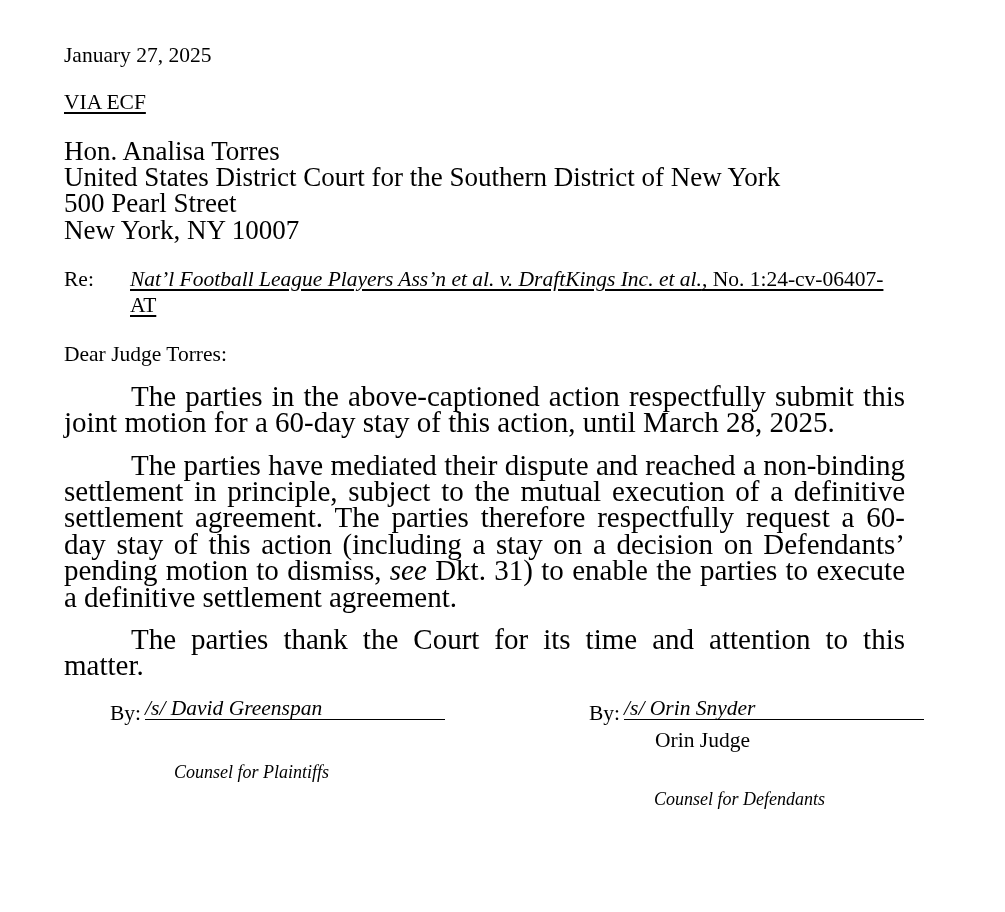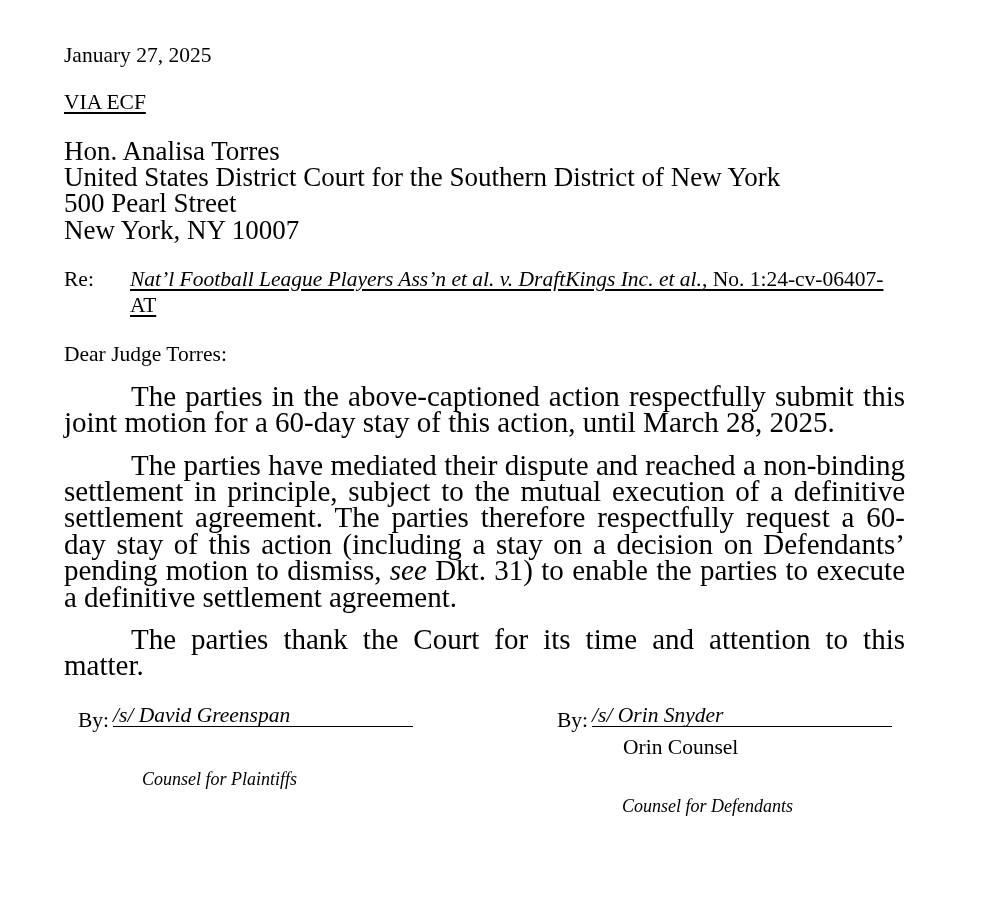--- a/index.html
+++ b/index.html
@@ -101,22 +101,23 @@
     left: 0;
     top: 700px;
     width: 1005px;
   }
   .sig-row {
     position: relative;
     height: 112px;
   }
   .sig-col {
     position: absolute;
-    top: 7px;
+    top: 0;
     width: 380px;
+    margin-left: 32px;
   }
   .sig-col.left  { left: 78px; }
   .sig-col.right { left: 557px; }
 
   .sig-byline {
     font-size: 21.5px;
     line-height: 26px;
     white-space: nowrap;
   }
   .sig-by {
@@ -201,19 +202,19 @@
         <div class="sig-byline">
           <span class="sig-by">By:</span><span class="sig-rule"><span class="sig-name-sig">/s/ David Greenspan</span></span>
         </div>
         <div class="sig-role">Counsel for Plaintiffs</div>
       </div>
 
       <div class="sig-col right">
         <div class="sig-byline">
           <span class="sig-by">By:</span><span class="sig-rule"><span class="sig-name-sig">/s/ Orin Snyder</span></span>
         </div>
-        <div class="sig-printed">Orin Counsel</div>
+        <div class="sig-printed">Orin Judge</div>
         <div class="sig-role">Counsel for Defendants</div>
       </div>
 
     </div>
   </div>
 </div>
 
 </body></html>

